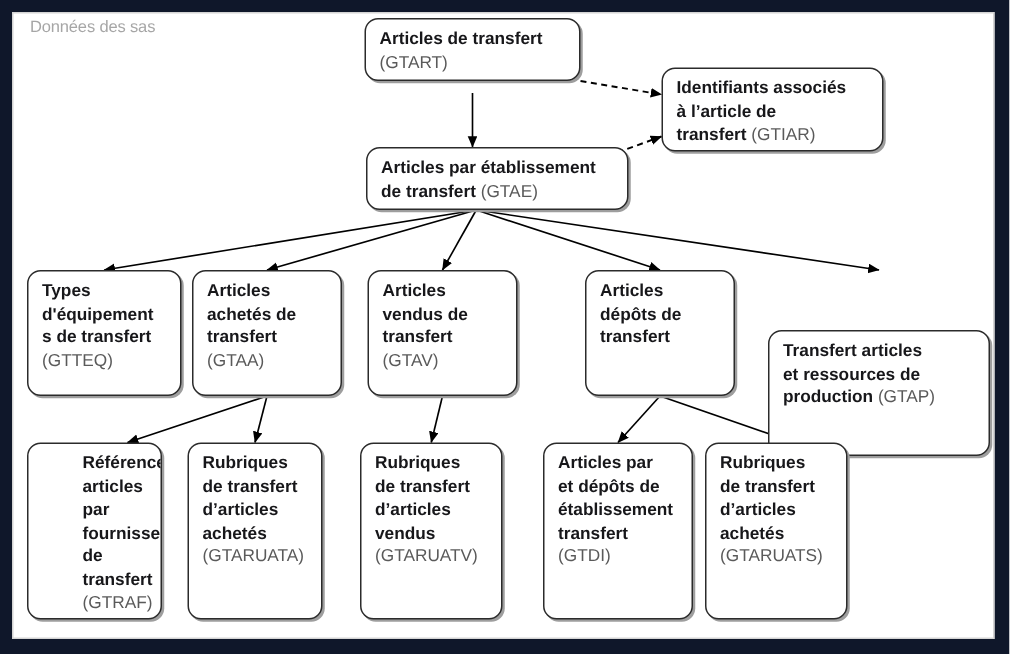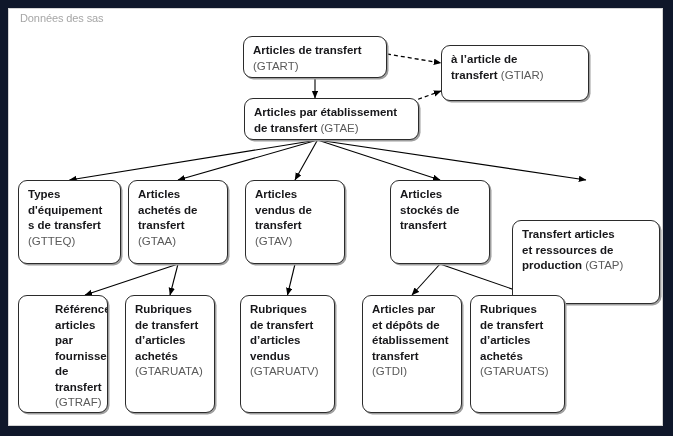--- a/index.html
+++ b/index.html
@@ -87,25 +87,26 @@
         <line x1="317.5" y1="140" x2="586" y2="180" stroke="#000000" stroke-width="1.1" marker-end="url(#arrowhead)"></line>
         <line x1="178" y1="264" x2="85" y2="295" stroke="#000000" stroke-width="1.1" marker-end="url(#arrowhead)"></line>
         <line x1="178" y1="264" x2="170" y2="295" stroke="#000000" stroke-width="1.1" marker-end="url(#arrowhead)"></line>
         <line x1="295" y1="264" x2="287.5" y2="295" stroke="#000000" stroke-width="1.1" marker-end="url(#arrowhead)"></line>
         <line x1="440" y1="264" x2="412" y2="295" stroke="#000000" stroke-width="1.1" marker-end="url(#arrowhead)"></line>
         <line x1="440" y1="264" x2="529.5" y2="295" stroke="#000000" stroke-width="1.1" marker-end="url(#arrowhead)"></line>
       </g>
   </svg>
 
   <div id="node-layer">
-      <div class="node" style="left: 243px; top: 36px; width: 144px; height: 42px; border-color: rgb(43, 43, 43); color: rgb(23, 23, 26); box-shadow: rgb(158, 158, 158) 1.5px 1.5px 0px 0px;">
+      <div class="node" style="left: 243px; top: 12px; width: 144px; height: 42px; border-color: rgb(43, 43, 43); color: rgb(23, 23, 26); box-shadow: rgb(158, 158, 158) 1.5px 1.5px 0px 0px;">
         <div>Articles de transfert</div>
         <div class="code">(GTART)</div>
       </div>
       <div class="node" style="left: 441px; top: 45px; width: 148px; height: 56px; border-color: rgb(43, 43, 43); color: rgb(23, 23, 26); box-shadow: rgb(158, 158, 158) 1.5px 1.5px 0px 0px;">
+        <div>Identifiants associés</div>
         <div>à l’article de</div>
         <div>transfert <div class="code" style="display: inline;">(GTIAR)</div></div>
       </div>
       <div class="node" style="left: 244px; top: 98px; width: 175px; height: 42px; border-color: rgb(43, 43, 43); color: rgb(23, 23, 26); box-shadow: rgb(158, 158, 158) 1.5px 1.5px 0px 0px;">
         <div>Articles par établissement</div>
         <div>de transfert <div class="code" style="display: inline;">(GTAE)</div></div>
       </div>
       <div class="node" style="left: 18px; top: 180px; width: 103px; height: 84px; border-color: rgb(43, 43, 43); color: rgb(23, 23, 26); box-shadow: rgb(158, 158, 158) 1.5px 1.5px 0px 0px;">
         <div>Types</div>
         <div>d'équipement</div>
@@ -119,21 +120,21 @@
         <div class="code">(GTAA)</div>
       </div>
       <div class="node" style="left: 245px; top: 180px; width: 100px; height: 84px; border-color: rgb(43, 43, 43); color: rgb(23, 23, 26); box-shadow: rgb(158, 158, 158) 1.5px 1.5px 0px 0px;">
         <div>Articles</div>
         <div>vendus de</div>
         <div>transfert</div>
         <div class="code">(GTAV)</div>
       </div>
       <div class="node" style="left: 390px; top: 180px; width: 100px; height: 84px; border-color: rgb(43, 43, 43); color: rgb(23, 23, 26); box-shadow: rgb(158, 158, 158) 1.5px 1.5px 0px 0px;">
         <div>Articles</div>
-        <div>stockés de</div>
+        <div>dépôts de</div>
         <div>transfert</div>
       </div>
       <div class="node" style="left: 512px; top: 180px; width: 148px; height: 84px; border-color: rgb(43, 43, 43); color: rgb(23, 23, 26); box-shadow: rgb(158, 158, 158) 1.5px 1.5px 0px 0px; margin-top: 40px;">
         <div>Transfert articles</div>
         <div>et ressources de</div>
         <div>production <div class="code" style="display: inline;">(GTAP)</div></div>
       </div>
       <div class="node" style="left: 18px; top: 295px; width: 90px; height: 118px; border-color: rgb(43, 43, 43); color: rgb(23, 23, 26); box-shadow: rgb(158, 158, 158) 1.5px 1.5px 0px 0px; padding-left: 36px;">
         <div>Références</div>
         <div>articles par</div>

